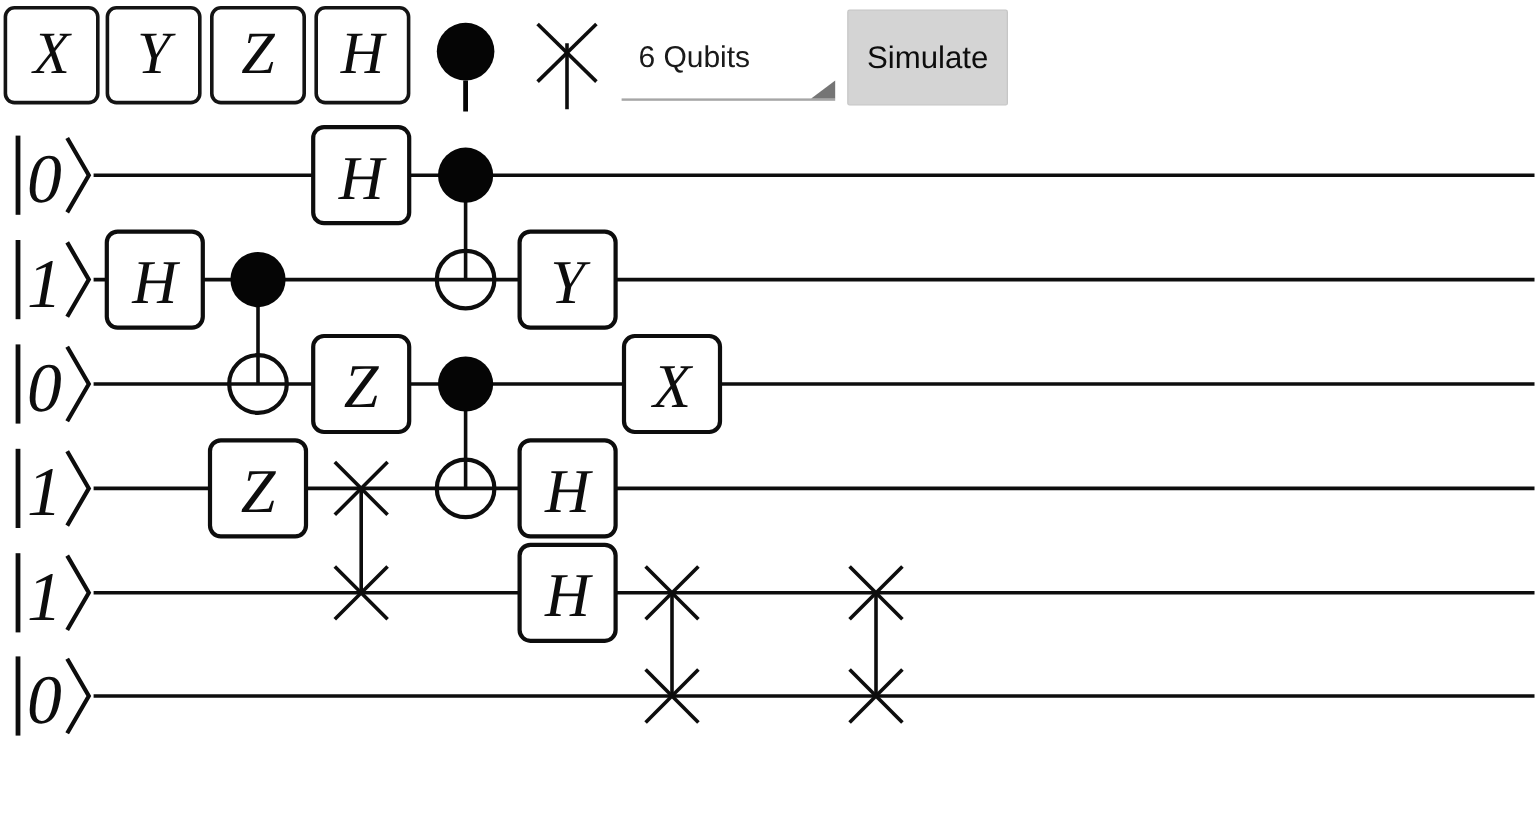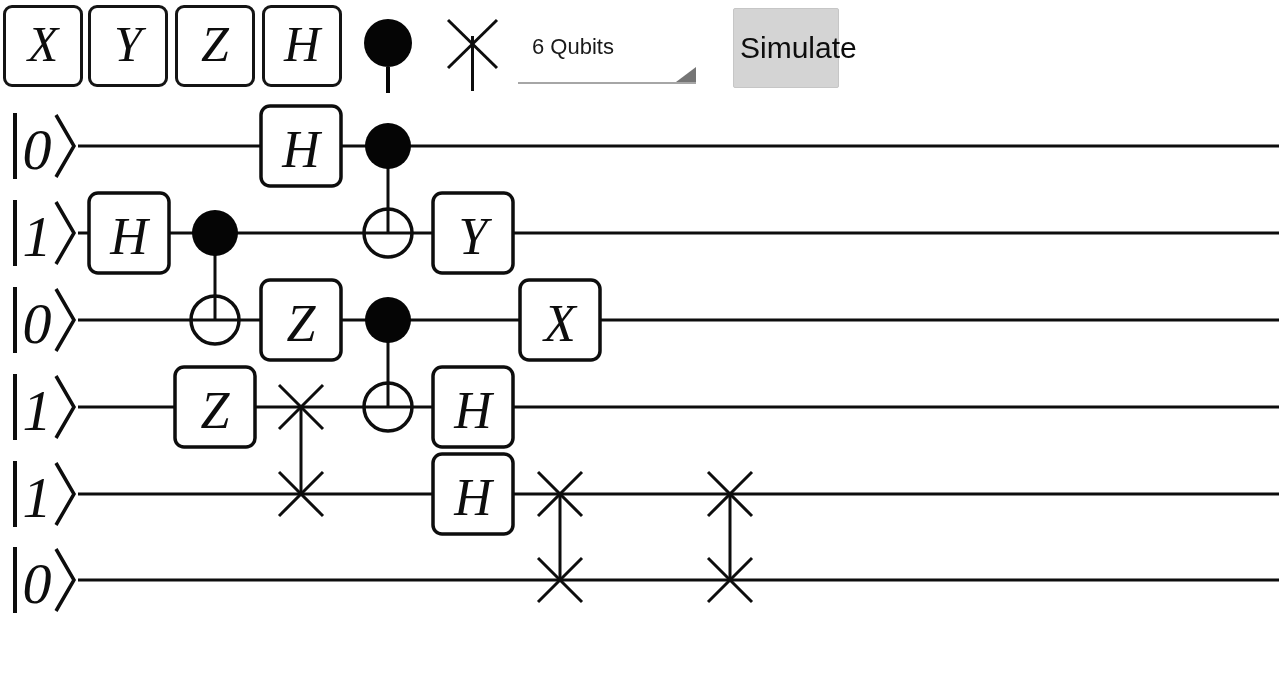--- a/index.html
+++ b/index.html
@@ -14,33 +14,33 @@
     background:#ffffff;border:3px solid #141414;border-radius:9px;
     display:flex;align-items:center;justify-content:center;
     font:italic 50px "Liberation Serif",serif;color:#0d0d0d;padding:0;cursor:pointer;
   }
   .gate-btn span{transform:translateY(-2px);}
   .tool-svg{position:absolute;display:block;}
   .dropdown{
     position:absolute;left:518px;top:18px;width:178px;height:66px;cursor:pointer;
   }
   .dropdown-label{
-    position:absolute;left:14px;top:16px;font-size:22px;color:#1a1a1a;white-space:nowrap;
+    position:absolute;left:14px;top:16px;font-size:25px;color:#1a1a1a;white-space:nowrap;
   }
   .dropdown-underline{
     position:absolute;left:0;right:0;bottom:0;height:2px;background:#a6a6a6;
   }
   .dropdown-triangle{
     position:absolute;right:0;bottom:2px;width:0;height:0;
     border-left:20px solid transparent;border-bottom:15px solid #757575;
   }
   .simulate-btn{
-    position:absolute;left:706px;top:8px;width:106px;height:80px;box-sizing:border-box;
+    position:absolute;left:706px;top:8px;width:134px;height:80px;box-sizing:border-box;
     background:#d4d4d4;border:1px solid #c6c6c6;border-radius:2px;
-    font-family:"Liberation Sans",sans-serif;font-size:30px;color:#0d0d0d;cursor:pointer;margin-left:27px;
+    font-family:"Liberation Sans",sans-serif;font-size:26px;color:#0d0d0d;cursor:pointer;
   }
   .gate-letter{font:italic 52px "Liberation Serif",serif;fill:#0d0d0d;}
   .ket-digit{font:italic 58px "Liberation Serif",serif;fill:#0d0d0d;}
 </style>
 </head>
 <body>
 
 <div class="screen">
 
   <svg id="circuit-svg" width="1279" height="692" viewBox="0 0 1279 692">

